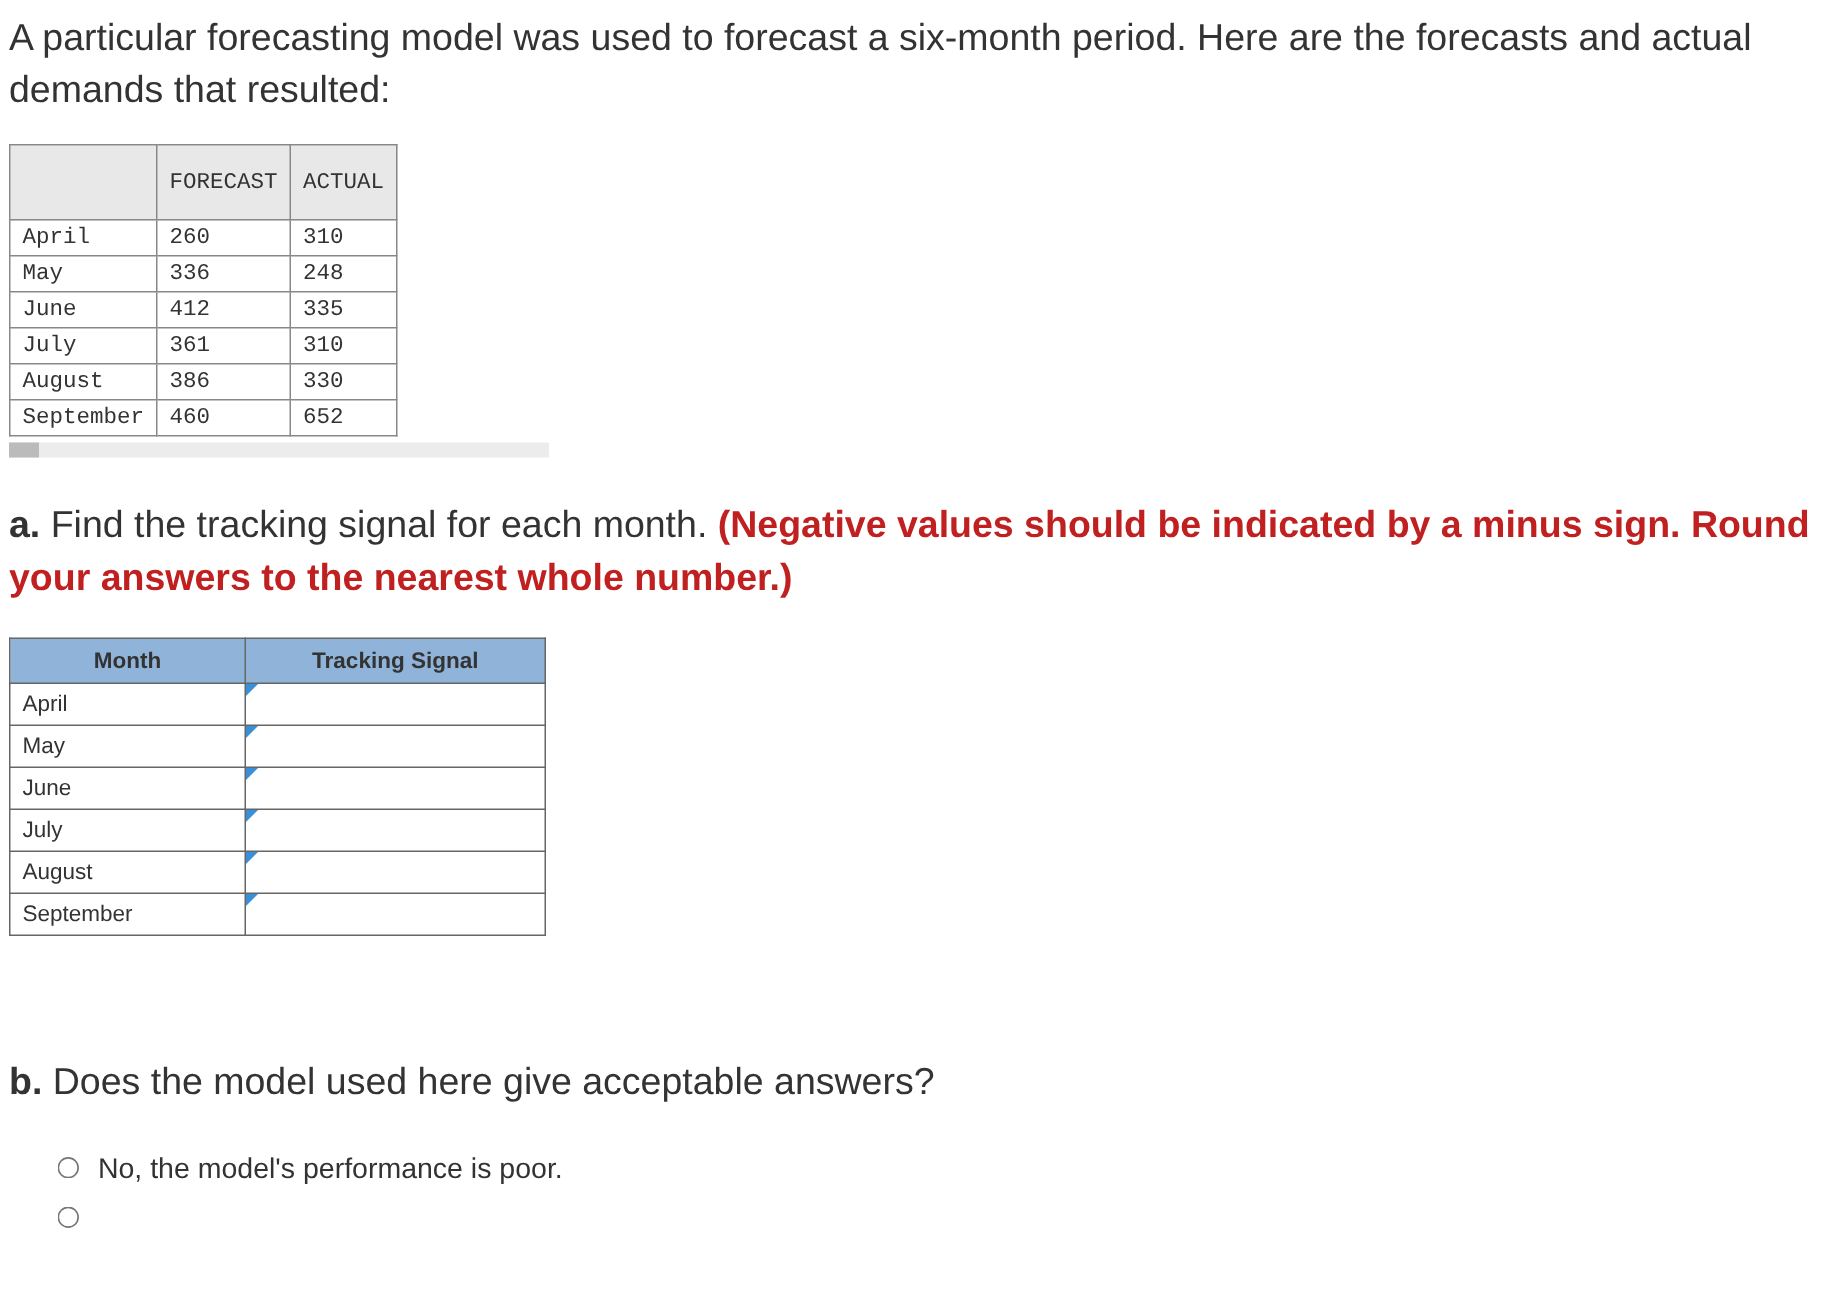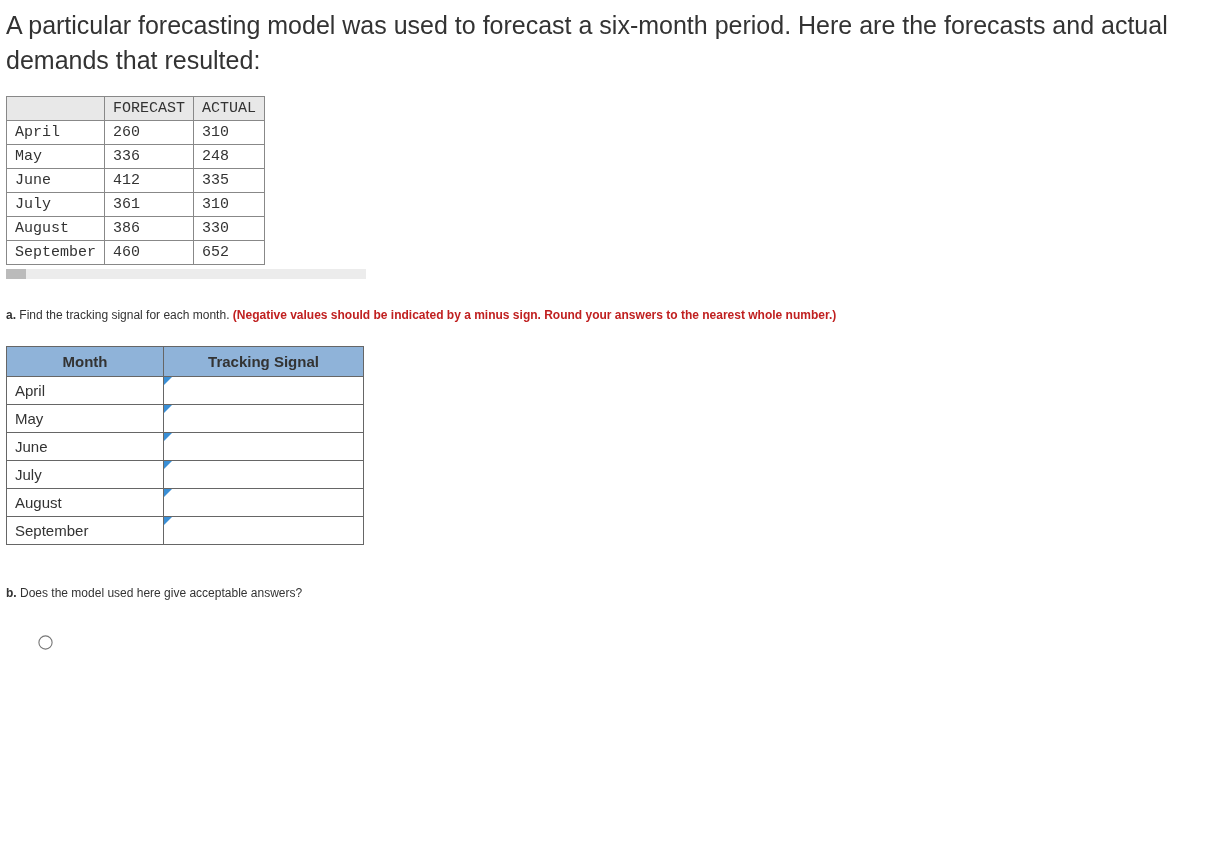--- a/index.html
+++ b/index.html
@@ -21,21 +21,21 @@
       border-collapse: collapse;
       font-family: "Courier New", Courier, monospace;
       font-size: 15px;
       margin-bottom: 4px;
     }
     .data-table th {
       background: #e8e8e8;
       border: 1px solid #888;
       font-family: "Courier New", Courier, monospace;
       font-weight: normal;
-      padding: 1px 8px;
+      padding: 14px 8px;
       text-align: left;
     }
     .data-table th.center { text-align: center; }
     .data-table td {
       border: 1px solid #888;
       padding: 1px 8px;
     }
     .data-table td.num { text-align: left; }
     .data-table .blankcell { border:1px solid #888; background:#e8e8e8; }
     .scrollbar-sim {
@@ -48,29 +48,29 @@
     .scrollbar-sim .thumb {
       position: absolute;
       left: 0;
       top: 0;
       height: 10px;
       width: 20px;
       background: #bbb;
     }
     .question {
       margin-bottom: 22px;
-      font-size: 12px;
+      font-size: 25px;
     }
     .question .qprefix { font-weight: bold; }
     .red-note { color: #c02020; font-weight: bold; }
     .answer-table {
       border-collapse: collapse;
       font-family: Arial, Helvetica, sans-serif;
       font-size: 15px;
-      margin-bottom: 40px;
+      margin-bottom: 80px;
     }
     .answer-table th {
       background: #8fb3d9;
       border: 1px solid #666;
       padding: 4px 14px;
       font-weight: bold;
       text-align: center;
     }
     .answer-table td {
       border: 1px solid #666;
@@ -207,14 +207,18 @@
   </tbody>
 </table>
 
 <div class="question">
   <span class="qprefix">b.</span><span> Does the model used here give acceptable answers?</span>
 </div>
 
 <div class="options">
   <label>
     <input type="radio" name="q-b" style="">
+    <span>No, the model's performance is poor.</span>
+  </label>
+  <label>
+    <input type="radio" name="q-b" style="">
   </label>
 </div>
 
 </body></html>

